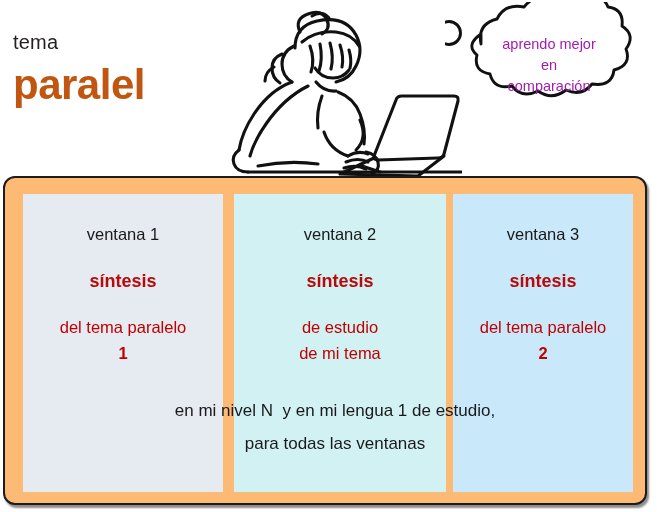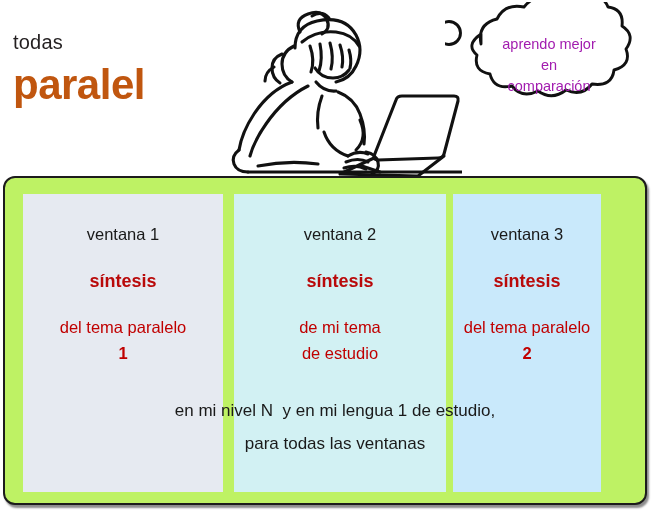--- a/index.html
+++ b/index.html
@@ -74,41 +74,41 @@
   
   #frame {
     position: absolute;
     left: 3px;
     top: 176px;
     width: 644px;
     height: 329px;
     border: 2.5px solid #1c1c1c;
     border-radius: 12px;
     box-sizing: border-box;
-    background: #bef264;
+    background: #fdba74;
     box-shadow: 2px 3px 2px rgba(0,0,0,0.45);
     padding-left: 24px;
   }
 
   #columns {
     position: absolute;
     left: 0; top: 0;
     width: 644px;
     height: 329px;
   }
   .column {
     position: absolute;
     top: 16px;
     height: 298px;
     box-sizing: border-box;
     text-align: center;
   }
   #column-1 { left: 18px;  width: 200px; background: #e6eaf1; }
   #column-2 { left: 229px; width: 212px; background: #d2f1f3; }
-  #column-3 { left: 448px; width: 148px; background: #c9e9fb; }
+  #column-3 { left: 448px; width: 180px; background: #c9e9fb; }
 
   .col-title {
     position: absolute;
     left: 0; right: 0;
     top: 32px;
     font-size: 16.5px;
     color: #1a1a1a;
     line-height: 1;
   }
   .col-heading {
@@ -144,21 +144,21 @@
     color: #1a1a1a;
     pointer-events: none;
   }
   #footer-caption div { white-space: pre; margin-left: 16px; }
 </style>
 </head>
 <body>
 
 <div id="header">
 
-  <div id="mode-label">todas</div>
+  <div id="mode-label">tema</div>
 
   <div id="mode-name">paralel</div>
 
   <div id="illustration">
     <svg viewBox="0 0 250 184" width="250" height="184" xmlns="http://www.w3.org/2000/svg" fill="none" stroke="#111111" stroke-width="3.1" stroke-linecap="round" stroke-linejoin="round">
 
       <path d="M88 36 q-6 -13 8 -18 q14 -5 19 6 q4 9 -5 14"></path>
       <path d="M100 20 q10 -6 17 2"></path>
 
       <path d="M83 52 q0 -22 22 -27 q28 -6 39 14 q8 15 0 31 q-6 13 -20 16"></path>
@@ -248,22 +248,22 @@
       <div class="col-body">
         <div>del tema paralelo</div>
         <div class="emph">1</div>
       </div>
     </div>
 
     <div class="column" id="column-2">
       <div class="col-title">ventana 2</div>
       <div class="col-heading">síntesis</div>
       <div class="col-body">
+        <div>de estudio</div>
         <div>de mi tema</div>
-        <div>de estudio</div>
       </div>
     </div>
 
     <div class="column" id="column-3">
       <div class="col-title">ventana 3</div>
       <div class="col-heading">síntesis</div>
       <div class="col-body">
         <div>del tema paralelo</div>
         <div class="emph">2</div>
       </div>

